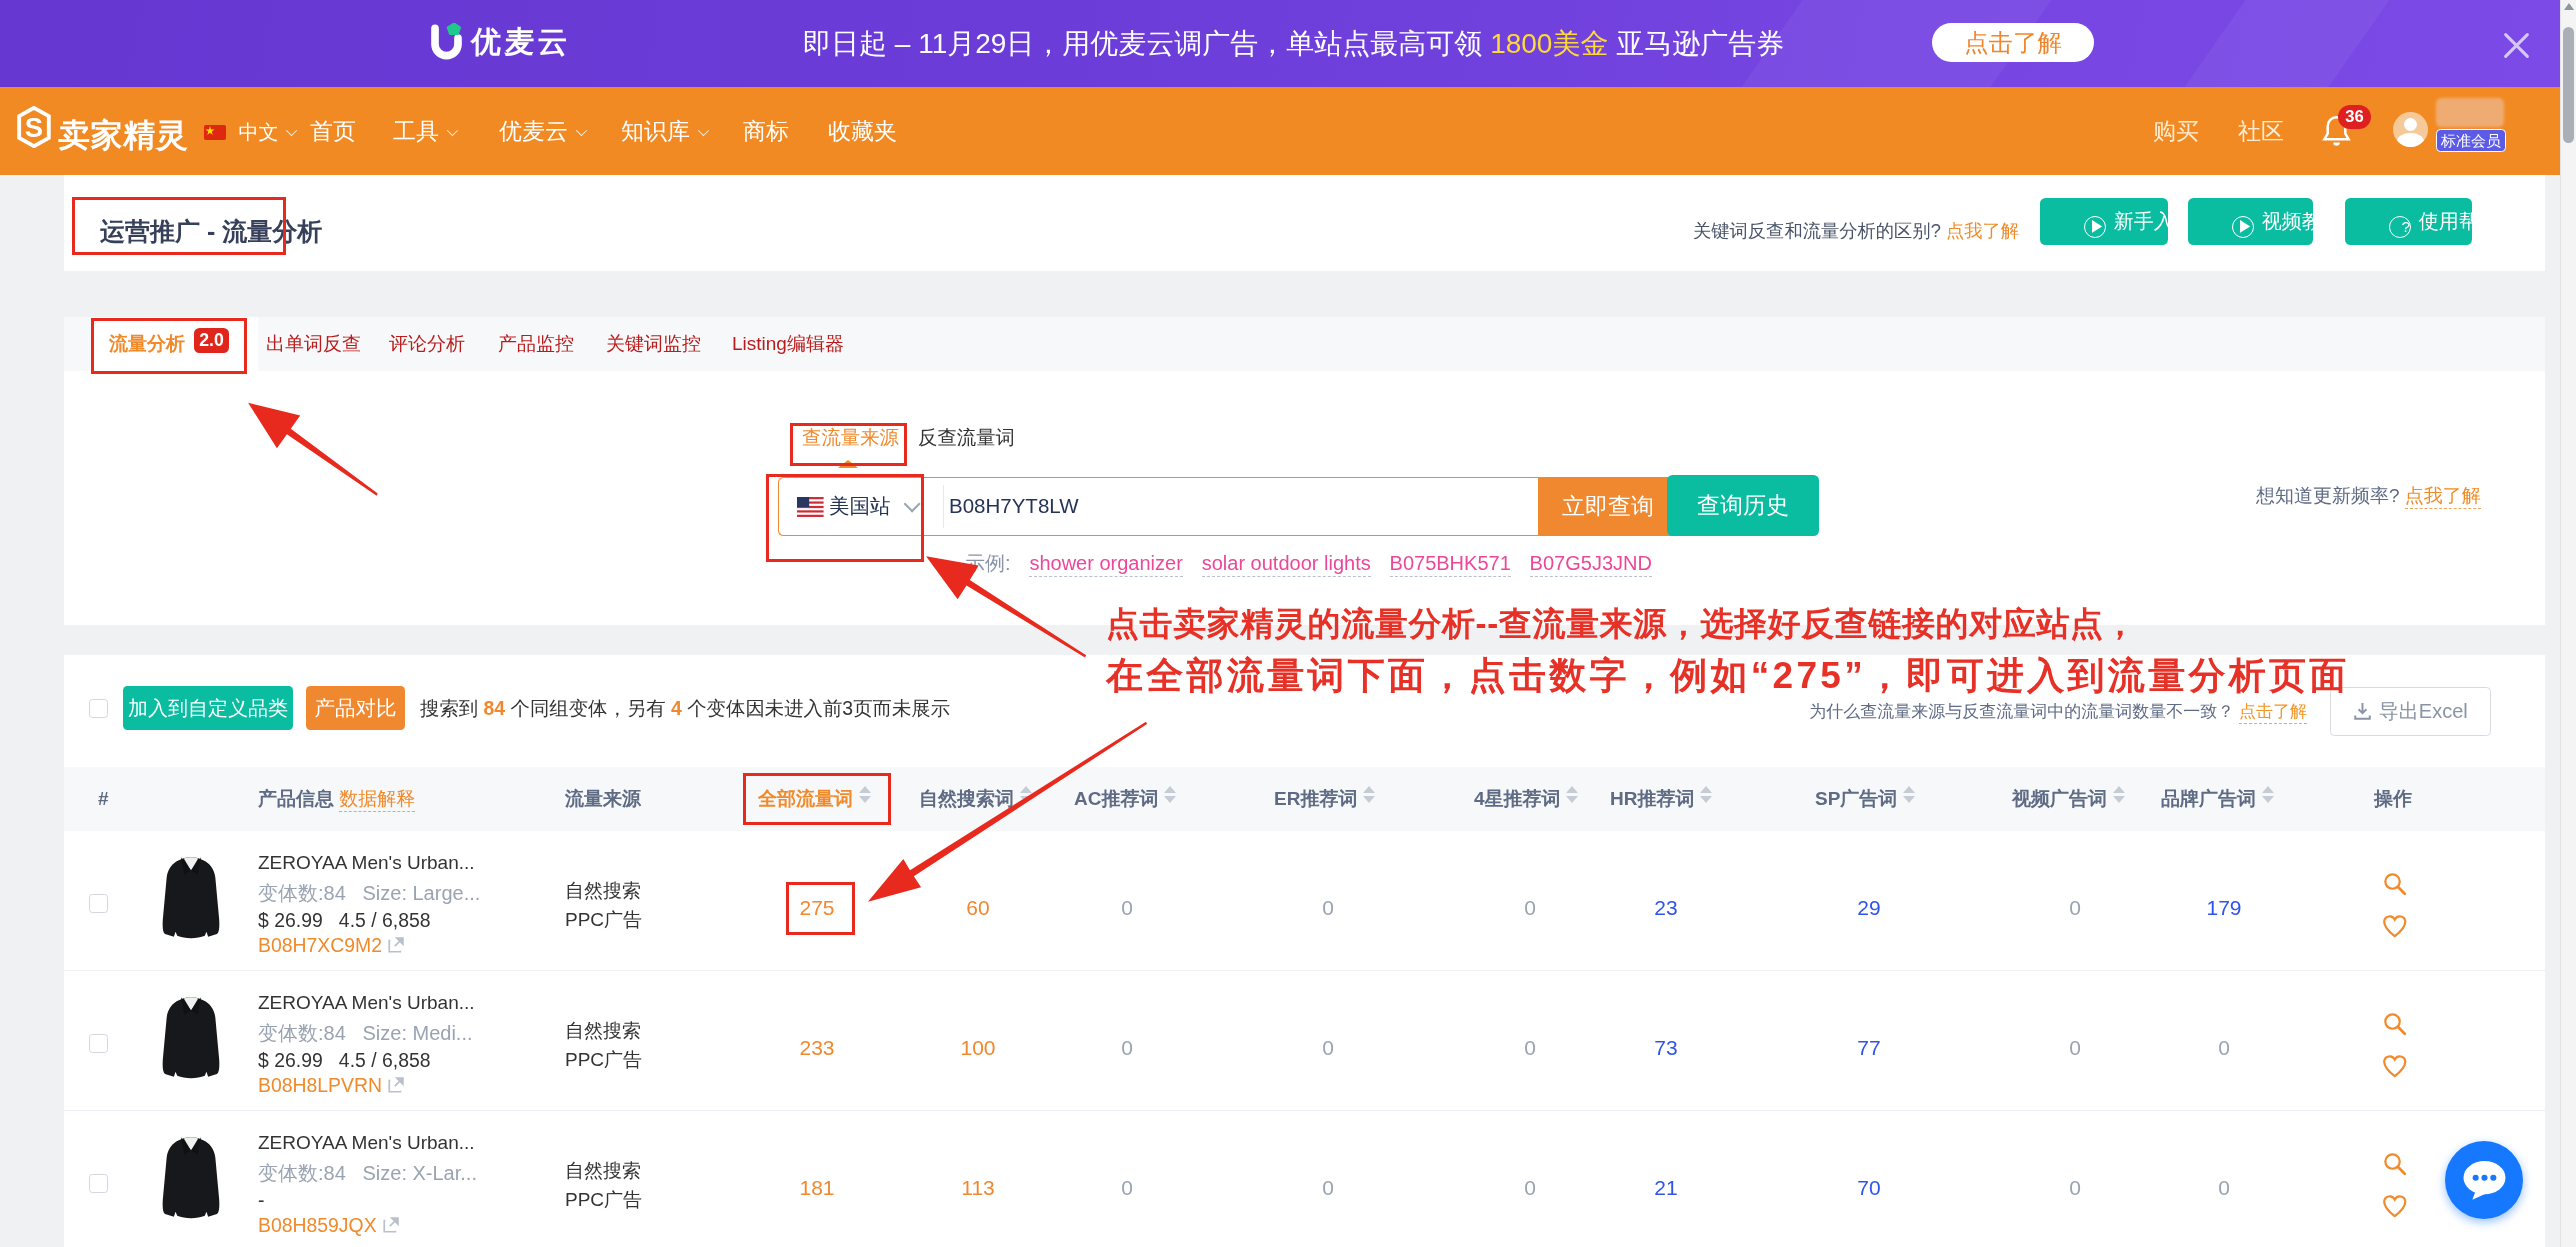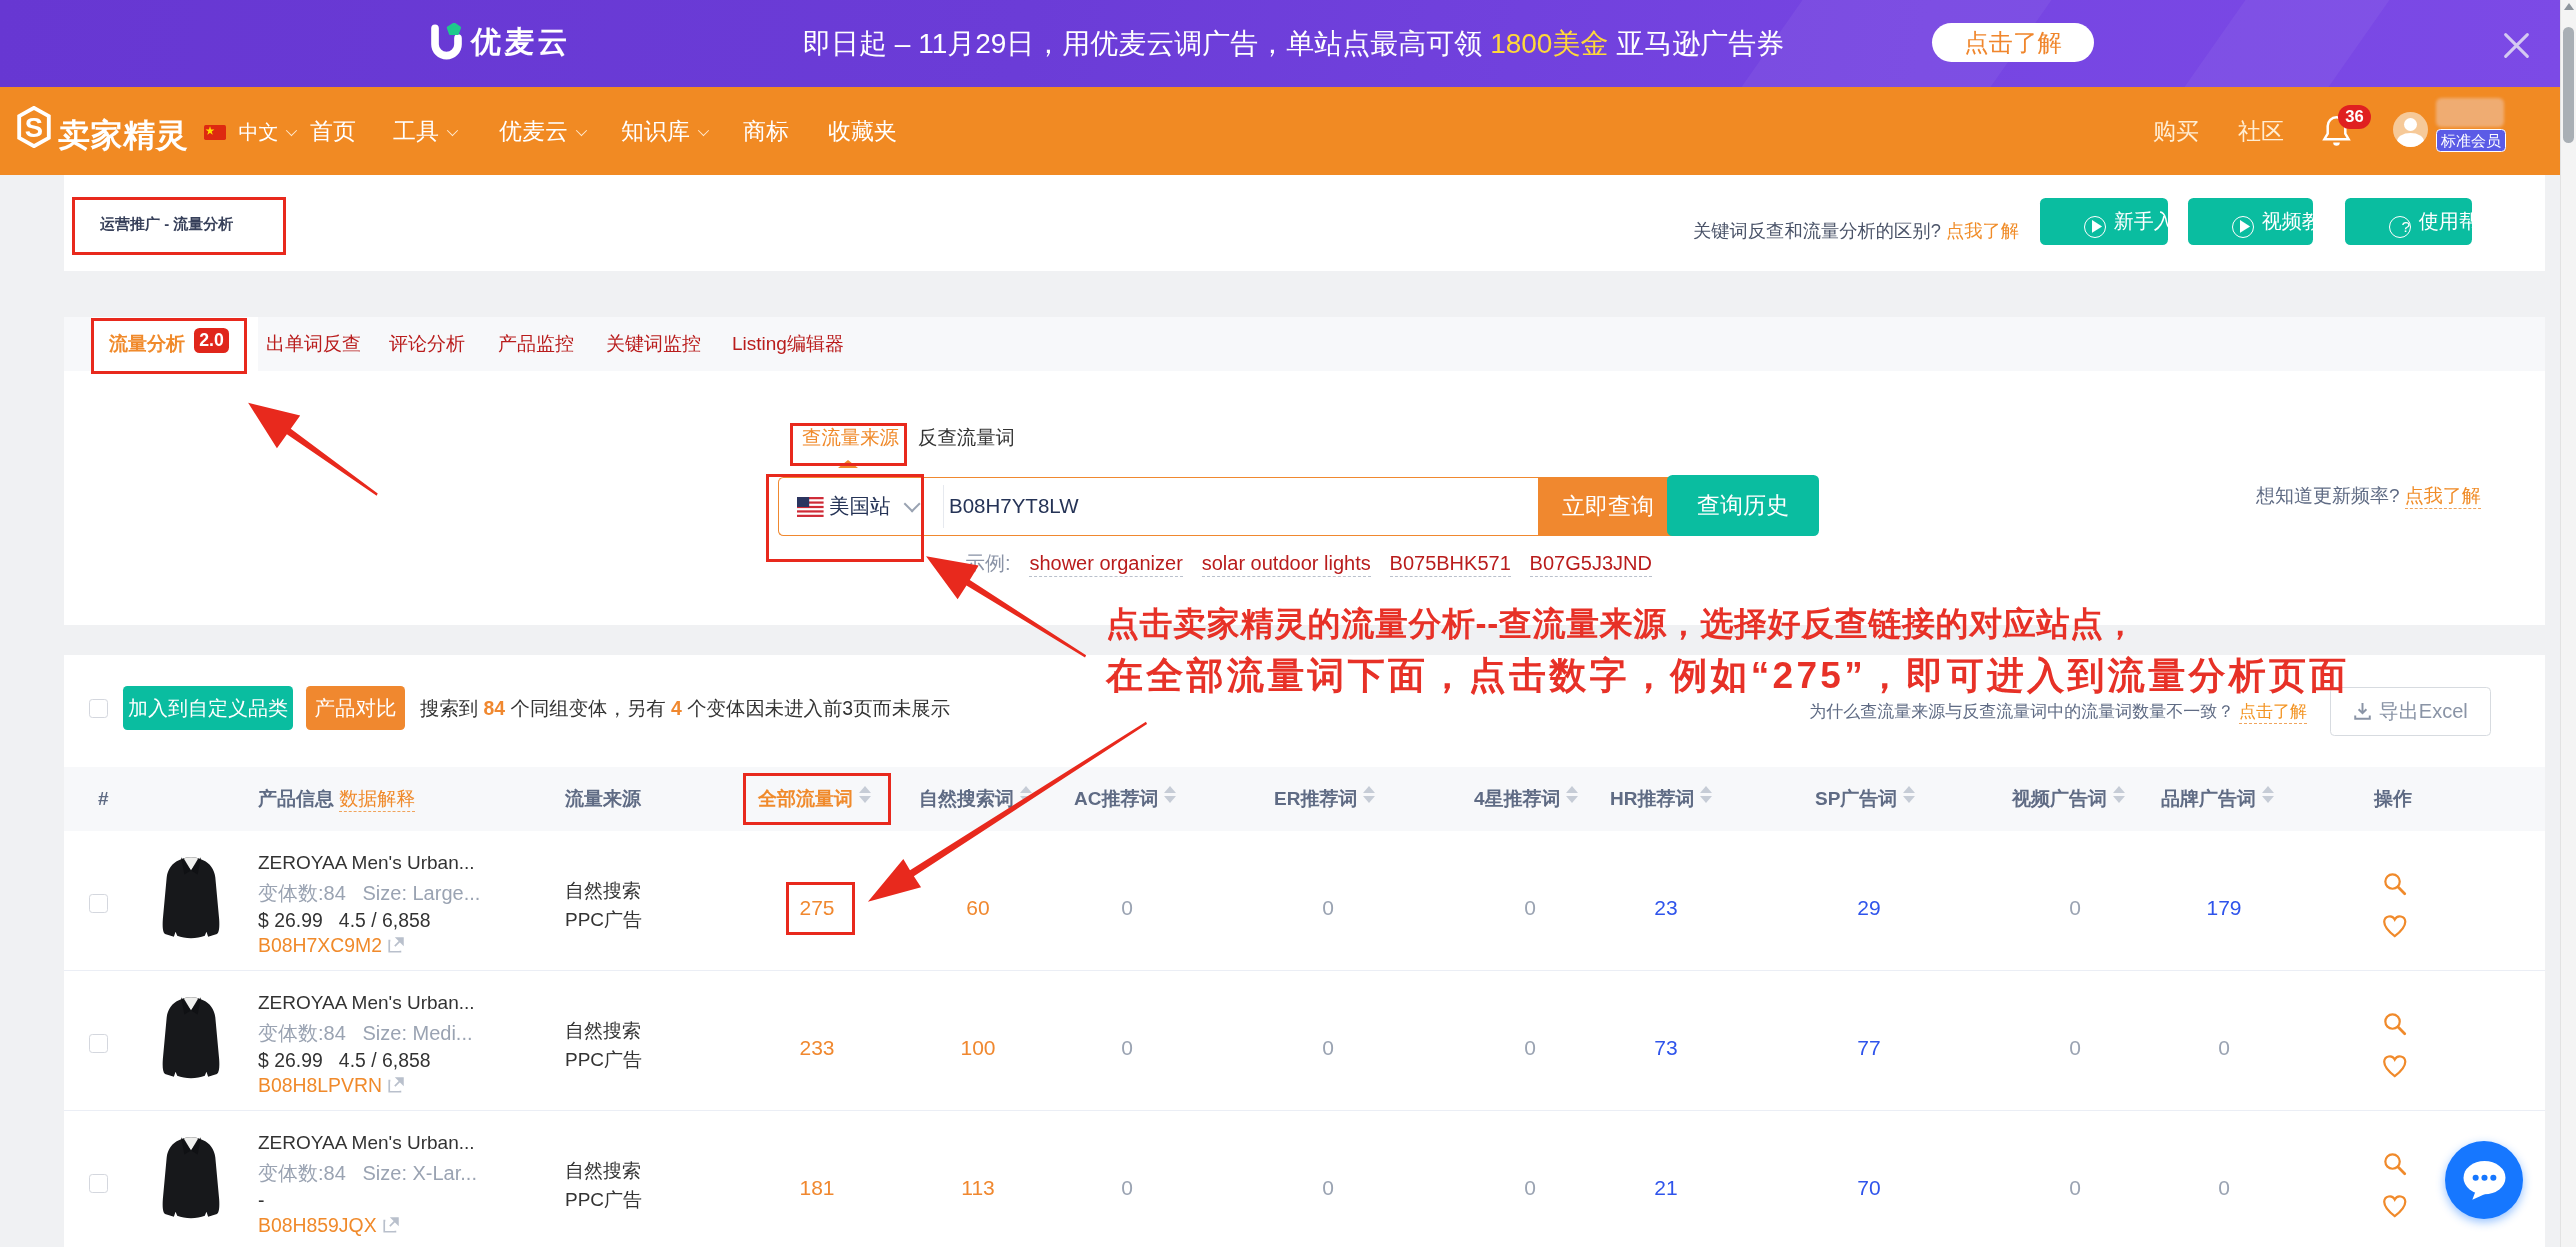--- a/index.html
+++ b/index.html
@@ -30,21 +30,21 @@
   #scroll .uparr { position:absolute; left:2.8px; top:3.3px; width:0; height:0;
     border-left:5px solid transparent; border-right:5px solid transparent; border-bottom:7.8px solid #8f969e; }
 
   
   .whitebar { background:#fff; }
   #bar1 { left:64px; top:175px; width:2481px; height:96px; }
   #panel2 { left:64px; top:317px; width:2481px; height:308px; }
   #panel3 { left:64px; top:655px; width:2481px; height:593px; }
 
   
-  #bar1 .crumb { left:36px; top:40px; font-size:15px; color:#37405a; font-weight:bold; }
+  #bar1 .crumb { left:36px; top:40px; font-size:25px; color:#37405a; font-weight:bold; }
   #bar1 .qlinks { right:526px; top:43px; font-size:18.3px; color:#4a5368; white-space:nowrap; }
   #bar1 .qlinks .org { color:#f08c28; }
   .tealbtn { position:absolute; top:23px; height:47px; background:#0abda0; border-radius:5.5px; color:#fff;
     font-size:20px; text-align:right; line-height:47px; white-space:nowrap;padding-left:44px; }
   .tealbtn .ic { display:inline-block; width:22px; height:22px; border:1.7px solid #fff; border-radius:50%;
      margin-right:7.8px; vertical-align:-3.9px; position:relative; font-size:15.5px; line-height:20px;}
 
   
   #tabs { left:0; top:0; width:2481px; height:54px; background:#f7f8fa; }
   #tabs .active-bg { position:absolute; left:28px; top:0; width:166px; height:54px; background:#fff; }
@@ -61,21 +61,21 @@
   #searchbox .site { position:absolute; left:50px; top:0; height:56px; line-height:56px; font-size:20.5px; color:#253356; }
   #searchbox .vchev { position:absolute; left:127px; top:20px; width:12.2px; height:12.2px;
     border-right:2.2px solid #9aa3b2; border-bottom:2.2px solid #9aa3b2; transform:rotate(45deg); }
   #searchbox .divider { position:absolute; left:164px; top:6.6px; width:0.6px; height:43px; background:#e6e9ef; }
   #searchbox .asin { position:absolute; left:170px; top:0; height:56px; line-height:56px; font-size:20.5px; color:#253356; }
   .btn-inst { position:absolute; left:1474px; top:160px; width:140px; height:59px; background:#f0882f; color:#fff;
     border-radius:0 5.5px 5.5px 0; font-size:23px; text-align:center; line-height:59px; }
   .btn-hist { position:absolute; left:1603px; top:158px; width:152px; height:61px; background:#0abda0; color:#fff;
     border-radius:5.5px; font-size:23px; text-align:center; line-height:61px; }
   .examples { position:absolute; left:901px; top:233px; font-size:20px; color:#8a93a6; white-space:nowrap; }
-  .examples .lnk { color:#b91c1c; border-bottom:1.7px dashed #b9c0cc; padding-bottom:2.2px; margin-left:13.3px;}
+  .examples .lnk { color:#ec4899; border-bottom:1.7px dashed #b9c0cc; padding-bottom:2.2px; margin-left:13.3px;}
   .freq { position:absolute; left:2192px; top:166px; font-size:19px; color:#5f6b84; white-space:nowrap;}
   .freq .org { color:#f08c28; border-bottom:1.7px dashed #f0a45c; padding-bottom:2.2px;}
 
   
   .redbox { position:absolute; border:3.3px solid #e8291d; }
   .redtext { position:absolute; color:#e73127; font-weight:bold; white-space:nowrap; }
 
   
   .ckbox { position:absolute; width:19px; height:19px; border:1.1px solid #d4d7de; border-radius:3.3px; background:#fff; }
   .btn-teal2 { position:absolute; left:59px; top:31px; width:170px; height:44px; background:#0abda0; border-radius:4.4px;

